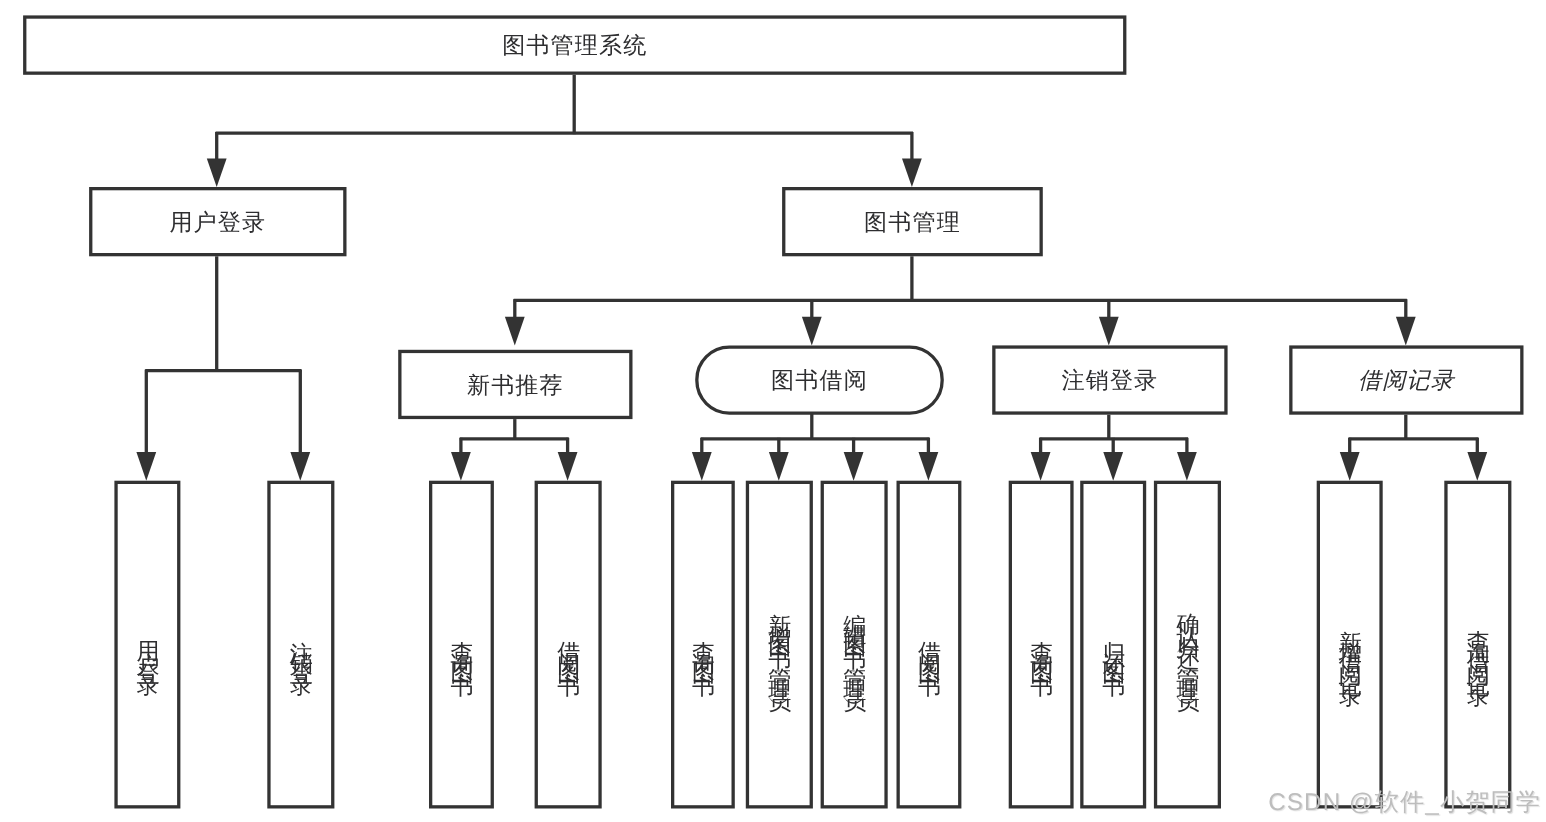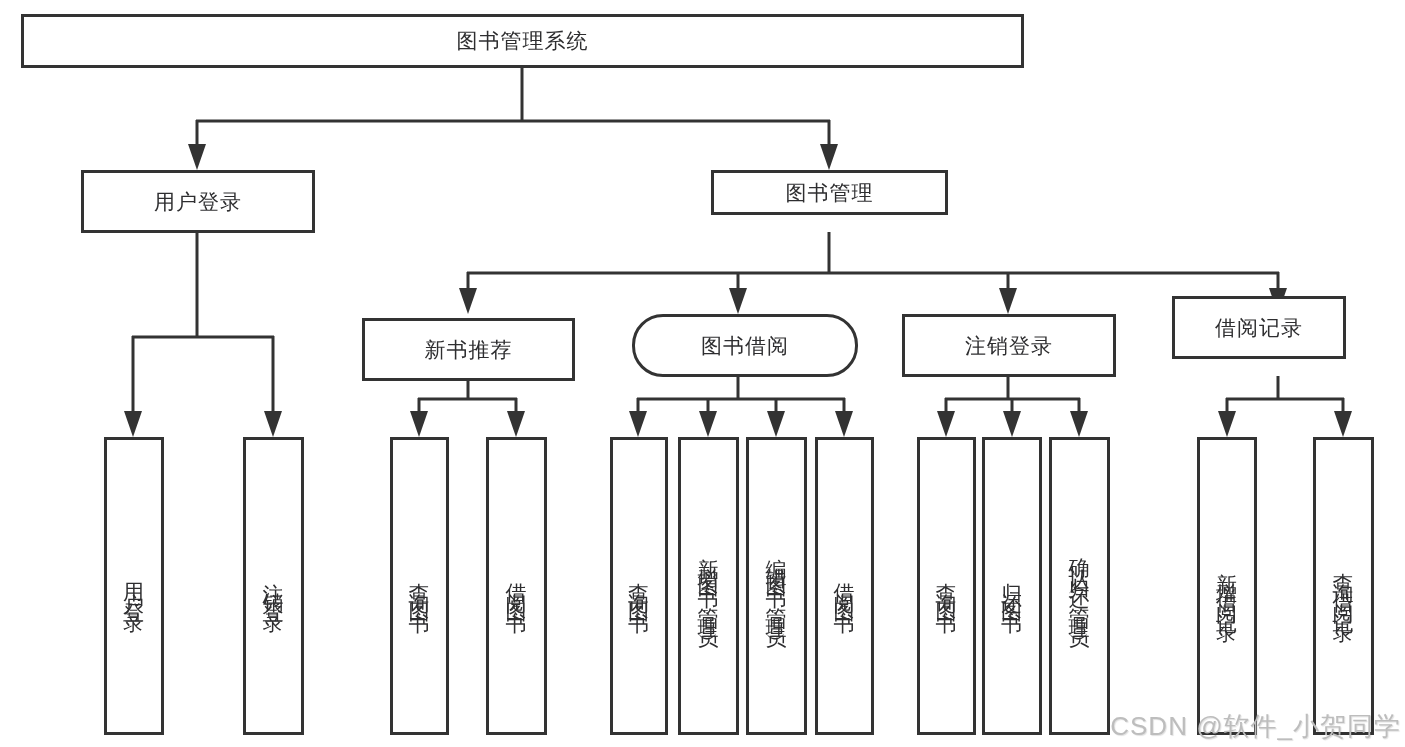--- a/index.html
+++ b/index.html
@@ -42,21 +42,21 @@
     writing-mode: vertical-rl;
     text-orientation: mixed;
     letter-spacing: 10px;
     line-height: 1;
     white-space: nowrap;
   }
   .watermark {
     position: absolute;
     right: 4px;
     bottom: 3px;
-    font-size: 26px;
+    font-size: 22px;
     color: var(--watermark);
     z-index: 3;
     letter-spacing: 1px;
     text-shadow: 1px 1px 1px rgba(0,0,0,0.12);
     margin-top: 20px;
   }
 </style>
 </head>
 <body>
 
@@ -124,34 +124,34 @@
     <polygon points="1334,411 1352,411 1343,437"></polygon>
   </svg>
 
   <div class="node" style="left:21px; top:14px; width:1003px; height:54px;">
     <span>图书管理系统</span>
   </div>
 
   <div class="node" style="left:81px; top:170px; width:234px; height:63px;">
     <span>用户登录</span>
   </div>
-  <div class="node" style="left:711px; top:170px; width:237px; height:45px;align-items:center;">
+  <div class="node" style="left:711px; top:170px; width:237px; height:63px;align-items:center;">
     <span>图书管理</span>
   </div>
 
   <div class="node" style="left:362px; top:318px; width:213px; height:63px;">
     <span>新书推荐</span>
   </div>
   <div class="node" style="left:632px; top:314px; width:226px; height:63px;border-radius:31px;">
     <span>图书借阅</span>
   </div>
   <div class="node" style="left:902px; top:314px; width:214px; height:63px;">
     <span>注销登录</span>
   </div>
-  <div class="node" style="left:1172px; top:296px; width:174px; height:63px;">
+  <div class="node" style="left:1172px; top:314px; width:213px; height:63px;font-style:italic;">
     <span>借阅记录</span>
   </div>
 
   <div class="node leaf" style="left:104px; top:437px; width:60px; height:298px;">
     <span class="vtext">用户登录</span>
   </div>
   <div class="node leaf" style="left:243px; top:437px; width:61px; height:298px;">
     <span class="vtext">注销登录</span>
   </div>
 

